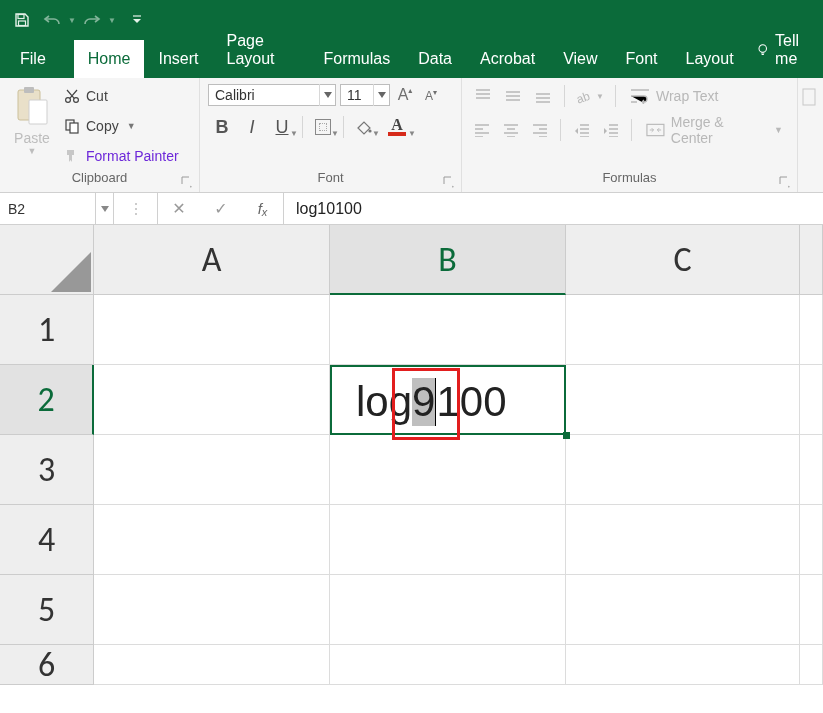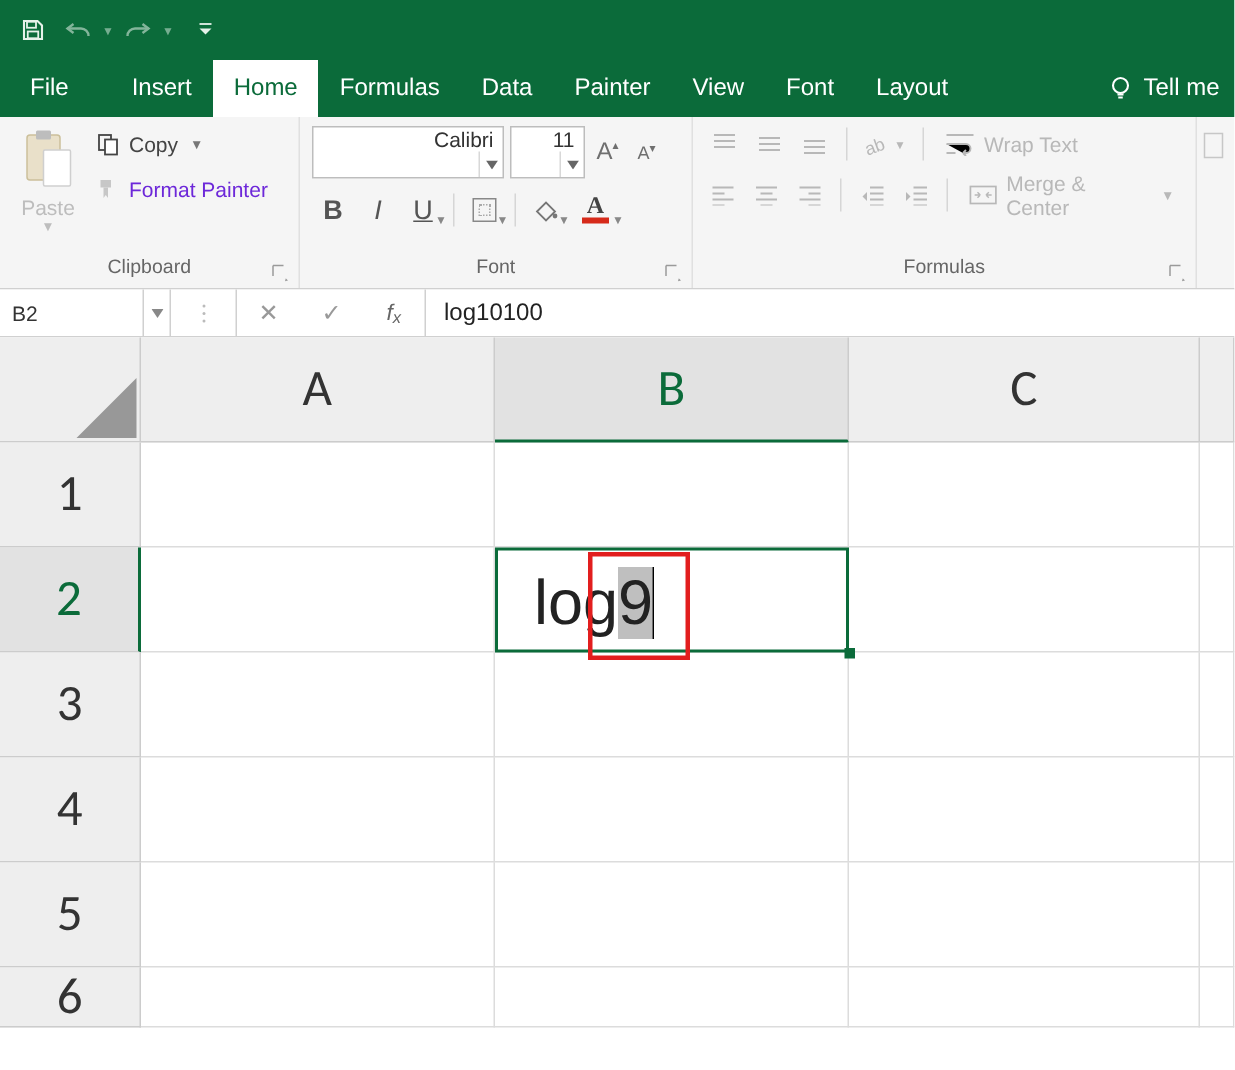--- a/index.html
+++ b/index.html
@@ -28,21 +28,21 @@
   .paste-big .picon { width: 34px; height: 40px; margin-top: 2px; position: relative; }
   .paste-label { font-size: 14px; margin-top: 4px; }
   .paste-arrow { font-size: 9px; color: #bdbdbd; margin-top: 0px; }
   .clip-right { display: flex; flex-direction: column; gap: 6px; margin-left: 4px; }
   .clip-btn { display: flex; align-items: center; gap: 6px; font-size: 14px; color: #444; height: 24px; padding: 0 4px; }
   .clip-btn.disabled { color: #6d28d9; }
   .clip-btn .arrow { font-size: 9px; color: #777; margin-left: 2px; }
   
   .font-group .ribbon-body { flex-direction: column; gap: 8px; }
   .font-row { display: flex; align-items: center; gap: 4px; }
-  .combo { display: flex; align-items: flex-end; background: #fff; border: 1px solid #bdbdbd; height: 35px; flex-direction: column; }
+  .combo { display: flex; align-items: center; background: #fff; border: 1px solid #bdbdbd; height: 22px; }
   .combo.font-name { width: 128px; }
   .combo.font-size { width: 50px; }
   .combo .combo-text { flex: 1; padding: 0 6px; font-size: 14px; color: #333; }
   .combo .combo-arrow { width: 16px; height: 22px; border-left: 1px solid #d8d8d8; display:flex; align-items:center; justify-content:center; }
   .tiny-btn { width: 22px; height: 22px; display:flex; align-items:center; justify-content:center; color:#6f6f6f; }
   .font-row2 { display:flex; align-items:center; gap: 2px; }
   .fbtn { width: 28px; height: 26px; display:flex; align-items:center; justify-content:center; color:#555; font-size:16px; position:relative; }
   .fbtn .dd { font-size:8px; color:#888; position:absolute; right:-2px; bottom:2px; }
   .bold { font-weight: bold; font-family: "Times New Roman", serif; font-size: 18px; }
   .italic { font-style: italic; font-family: "Times New Roman", serif; font-size: 18px; }
@@ -127,25 +127,26 @@
       <svg width="10" height="12" viewBox="0 0 10 12">
           <path stroke="#e6f2ea" stroke-width="1.2" d="M1 2h8"></path>
           <path fill="#e6f2ea" d="M1 5l4 4 4-4z"></path>
         </svg>
     </span>
   </div>
 </div>
 
 <div class="menubar">
   <div class="menu-item file">File</div>
+  <div class="menu-item active">Home</div>
   <div class="menu-item">Insert</div>
-  <div class="menu-item active">Home</div>
+  <div class="menu-item">Page Layout</div>
   <div class="menu-item">Formulas</div>
   <div class="menu-item">Data</div>
-  <div class="menu-item">Painter</div>
+  <div class="menu-item">Acrobat</div>
   <div class="menu-item">View</div>
   <div class="menu-item">Font</div>
   <div class="menu-item">Layout</div>
   <div class="tellme">
     <svg width="18" height="18" viewBox="0 0 18 18">
         <circle cx="9" cy="7" r="5" fill="none" stroke="#fff" stroke-width="1.4"></circle>
         <path stroke="#fff" stroke-width="1.4" d="M7 13h4M7.5 15h3"></path>
       </svg>
     <span>Tell me</span>
   </div>
@@ -160,20 +161,28 @@
           <svg width="34" height="40" viewBox="0 0 34 40">
               <rect x="3" y="4" width="22" height="30" rx="2" fill="#e9e0c9" stroke="#cbbf9a"></rect>
               <rect x="9" y="1" width="10" height="6" rx="1" fill="#bdbdbd"></rect>
               <rect x="14" y="14" width="18" height="24" rx="1" fill="#fff" stroke="#cfcfcf"></rect>
             </svg>
         </div>
         <div class="paste-label">Paste</div>
         <div class="paste-arrow">▼</div>
       </div>
       <div class="clip-right">
+        <div class="clip-btn">
+          <svg width="16" height="16" viewBox="0 0 16 16">
+              <circle cx="4" cy="12" r="2.4" fill="none" stroke="#444" stroke-width="1.2"></circle>
+              <circle cx="12" cy="12" r="2.4" fill="none" stroke="#444" stroke-width="1.2"></circle>
+              <path stroke="#444" stroke-width="1.2" d="M5.8 10.4L13 2M10.2 10.4L3 2"></path>
+            </svg>
+          <span>Cut</span>
+        </div>
         <div class="clip-btn">
           <svg width="16" height="16" viewBox="0 0 16 16">
               <rect x="2" y="2" width="8" height="10" fill="none" stroke="#444" stroke-width="1.2"></rect>
               <rect x="6" y="5" width="8" height="10" fill="#fff" stroke="#444" stroke-width="1.2"></rect>
             </svg>
           <span>Copy</span>
           <span class="arrow">▼</span>
         </div>
         <div class="clip-btn disabled">
           <svg width="16" height="16" viewBox="0 0 16 16">
@@ -448,16 +457,17 @@
       </div>
   </div>
 
   <div class="active-cell-border" style="left:330px; top:140px; width:236px; height:70px;"></div>
   <div class="active-cell-handle" style="left:563px; top:207px;"></div>
 
   <div class="edit-cell" style="left:352px; top:150px; height:54px;">
     <span class="seg">log</span>
       <span class="seg sel">9</span>
       <span class="caret"></span>
+      <span class="seg">100</span>
   </div>
 
   <div class="redbox" style="left:392px; top:143px; width:68px; height:72px;"></div>
 </div>
 
 </body></html>

